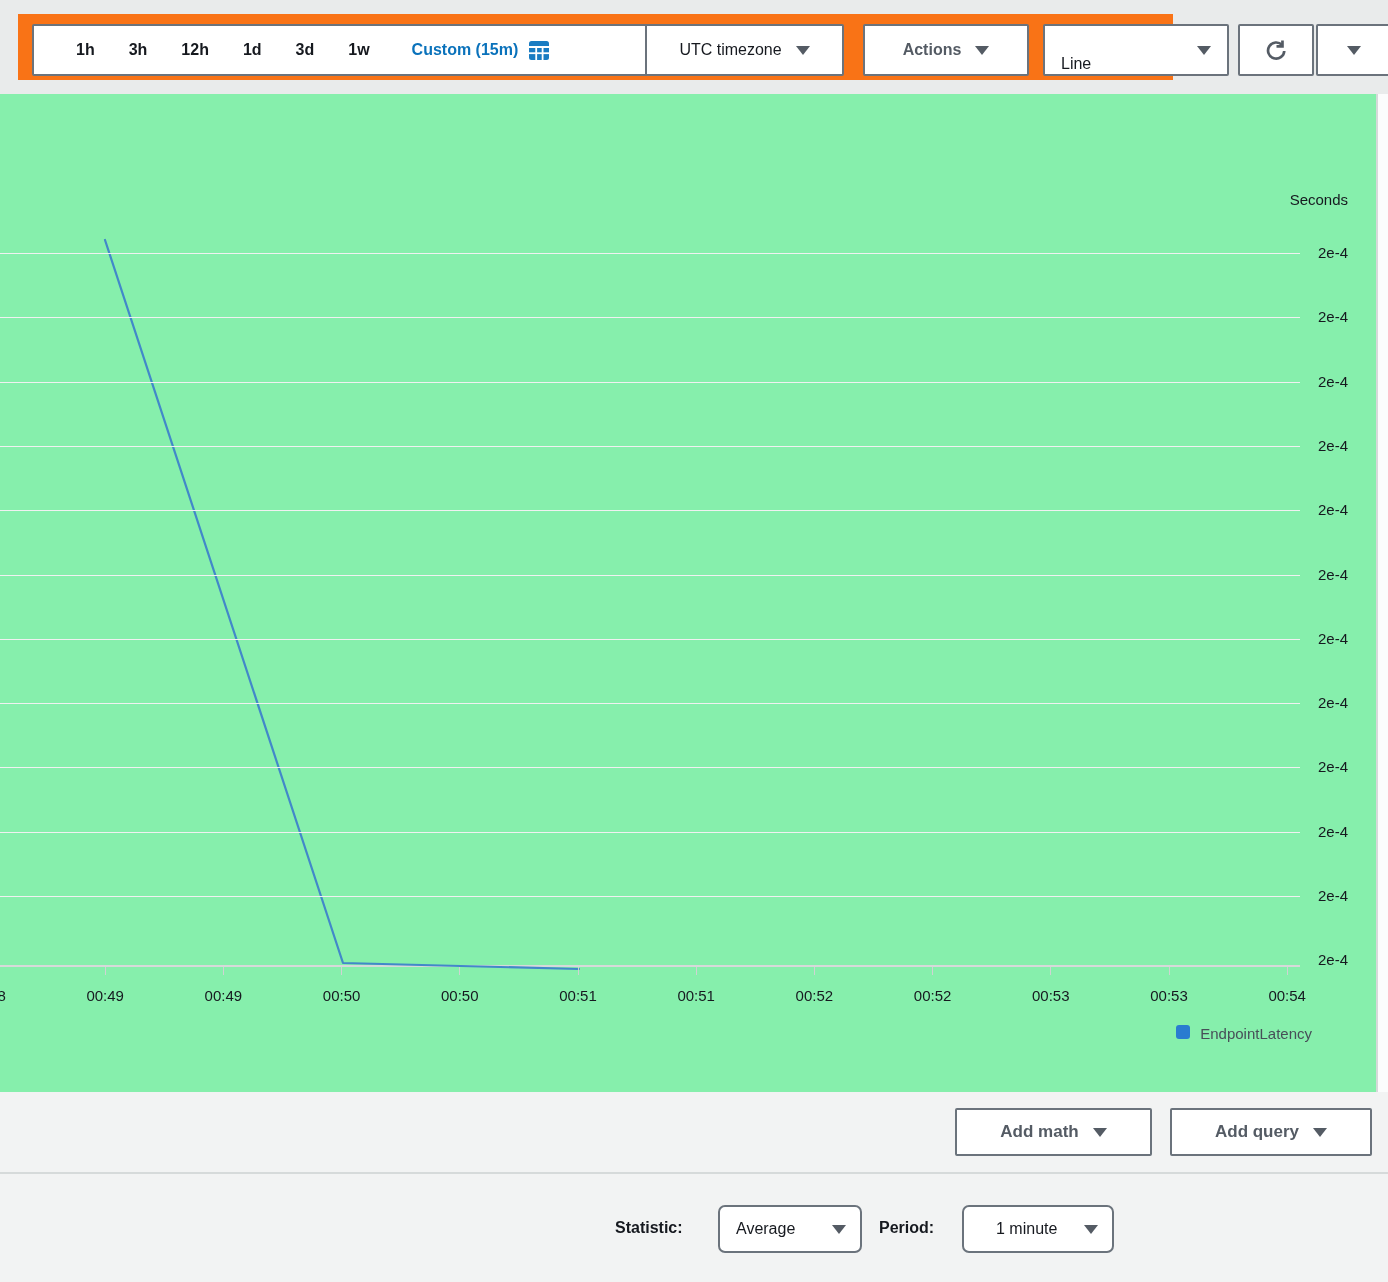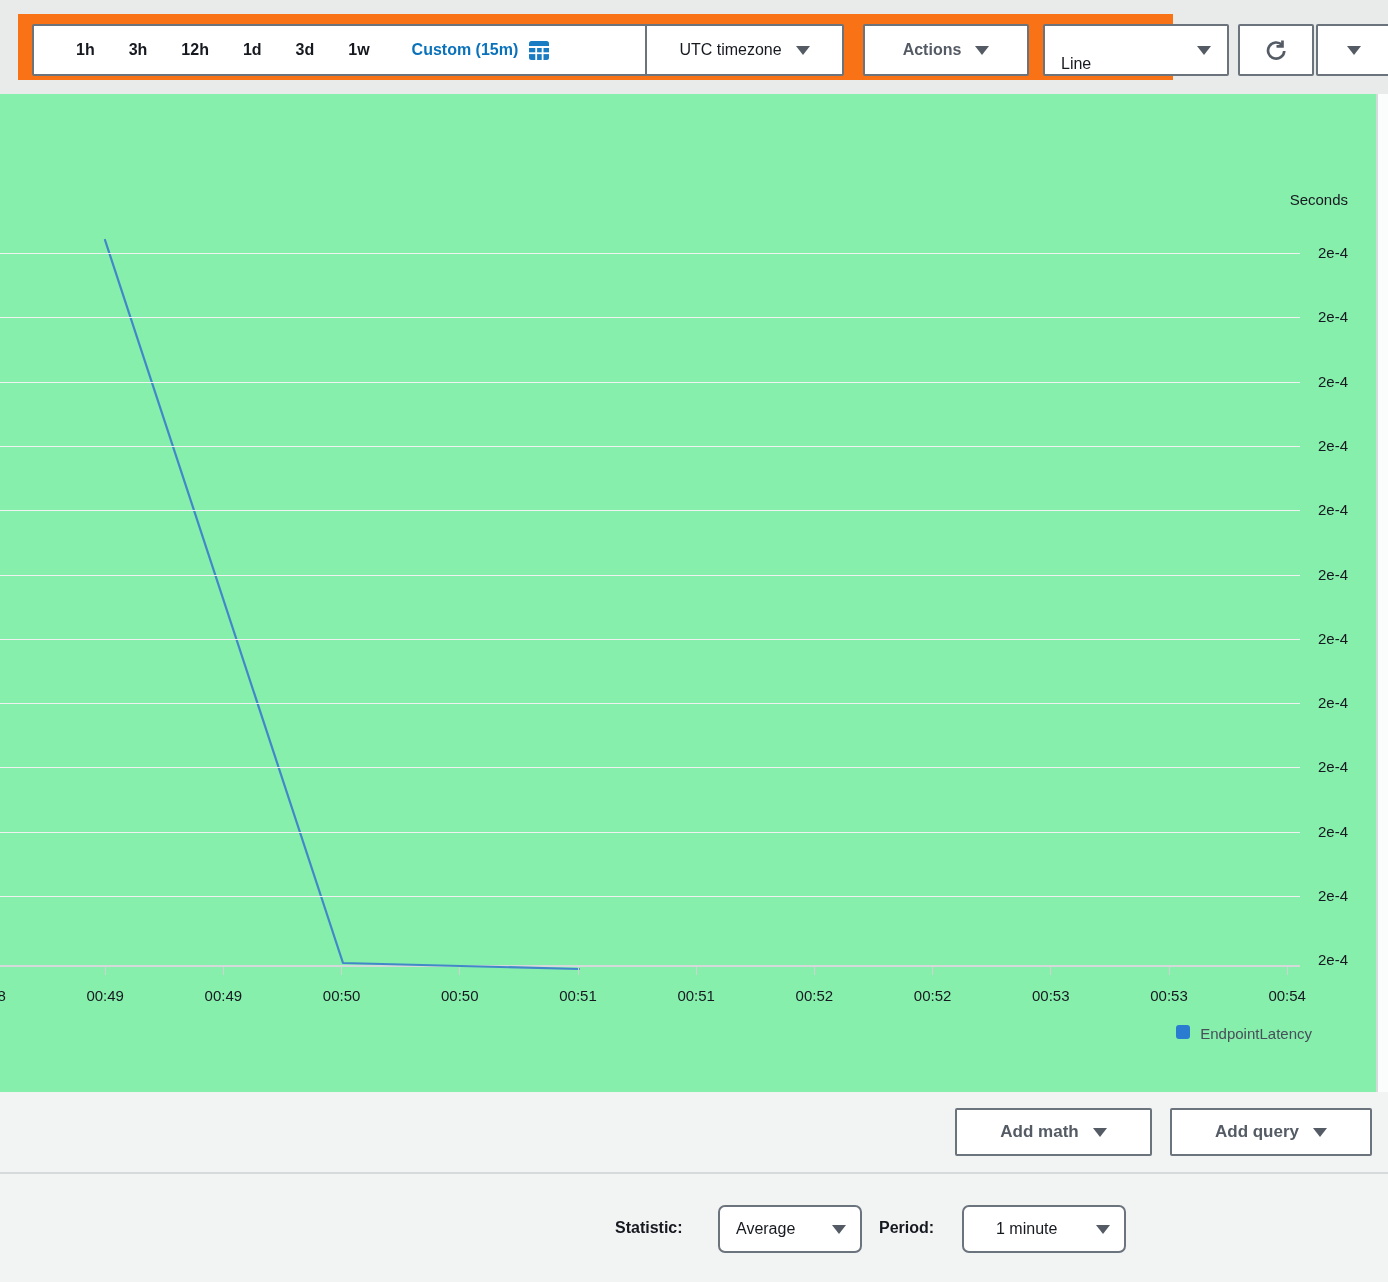--- a/index.html
+++ b/index.html
@@ -189,17 +189,17 @@
   </div>
 </div>
 
 <div class="stats-bar">
   <span class="field-label" style="left:615px;top:45px;">Statistic:</span>
   <div class="aws-select" style="left:718px;top:31px;width:144px;">
     <span class="lbl">Average</span>
     <span class="caret"></span>
   </div>
   <span class="field-label" style="left:879px;top:45px;">Period:</span>
-  <div class="aws-select" style="left:962px;top:31px;width:164px;padding-left:32px;">
+  <div class="aws-select" style="left:962px;top:31px;width:152px;padding-left:32px;">
     <span class="lbl">1 minute</span>
     <span class="caret"></span>
   </div>
 </div>
 
 </body></html>

